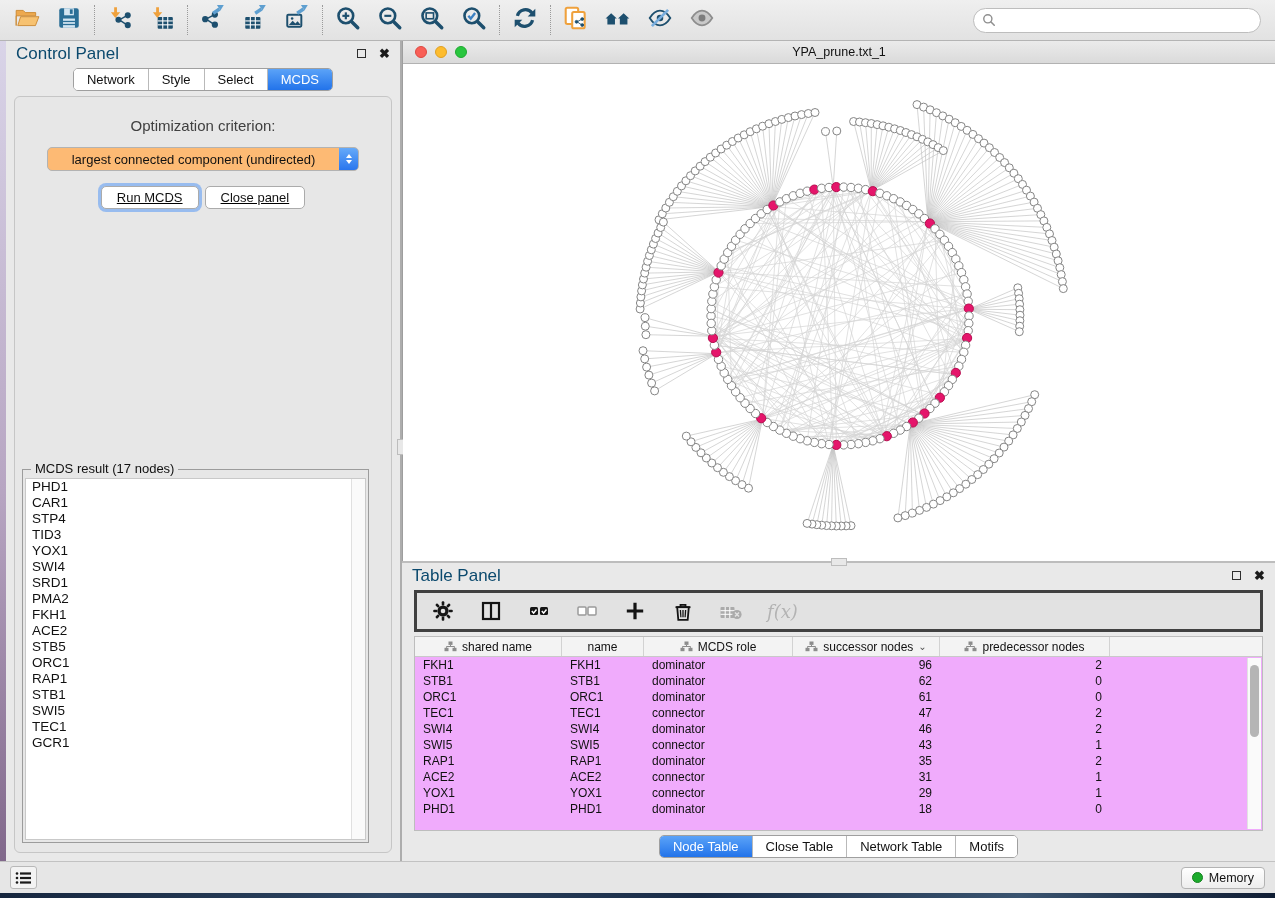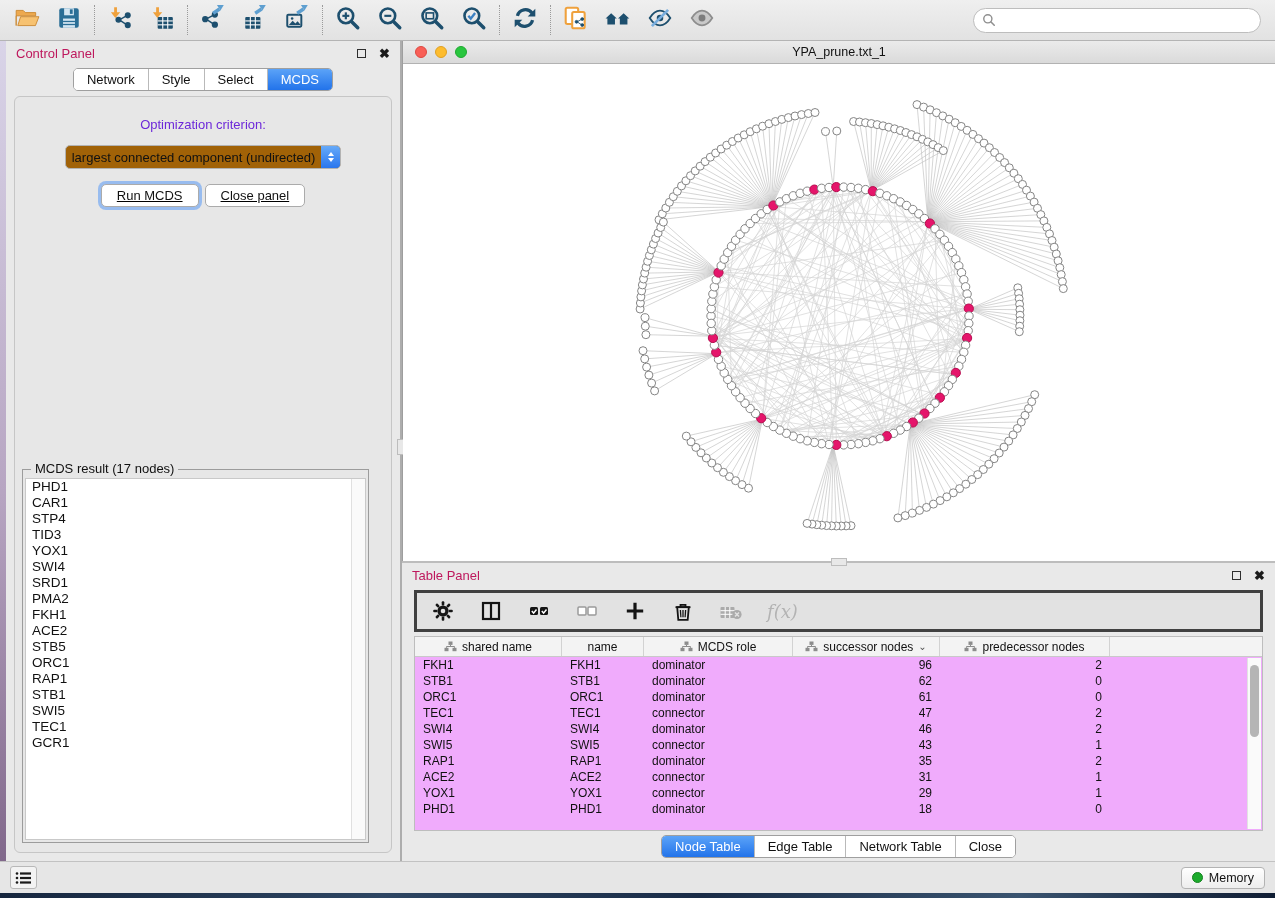--- a/index.html
+++ b/index.html
@@ -19,35 +19,35 @@
   .searchbox input { border:none; outline:none; flex:1; font-size:13px; background:transparent; padding-left:5px; }
 
   
   .main { flex:1; display:flex; min-height:0; }
   .wall-left { width:6px; background:linear-gradient(#d9d4e8, #b7a5c2 55%, #81688b); }
   .wall-bottom { height:5px; background:linear-gradient(90deg,#16263e,#2e4663 30%,#1a2c47 55%,#3a5470 80%,#101d33); }
 
   
   .cpanel { width:394px; background:#e9e9e9; display:flex; flex-direction:column; }
   .panel-head { height:25px; display:flex; align-items:center; padding:0 10px; }
-  .panel-title { font-size:13px; color:#be185d; }
+  .panel-title { font-size:17px; color:#0c4a6e; }
   .panel-head .winbtns { margin-left:auto; display:flex; align-items:center; gap:13px; }
   .float-btn { width:9px; height:9px; border:1.6px solid #2e2e2e; display:inline-block; cursor:pointer; }
   .close-btn { font-size:13px; font-weight:bold; color:#1a1a1a; line-height:9px; cursor:pointer; }
 
   .seg-tabs { display:inline-flex; border:1px solid #9f9f9f; border-radius:5px; overflow:hidden; background:#fff; }
   .seg-tab { padding:3px 13px; font-size:13px; color:#111; background:#fff; border-right:1px solid #b9b9b9; cursor:pointer; white-space:nowrap; }
   .seg-tab:last-child { border-right:none; }
   .seg-tab.active { background:linear-gradient(#5ba3f8,#2273ea); color:#fff; }
   .cp-tabs-row { display:flex; justify-content:center; margin:2px 0 0 0; position:relative; z-index:2; }
 
   .cp-body { flex:1; margin:5px 8px 8px 8px; background:#e7e7e7; border:1px solid #c6c6c6; border-radius:6px;
              display:flex; flex-direction:column; min-height:0; }
-  .opt-label { text-align:center; font-size:13px; margin-top:20px; color:#6d28d9; }
-  .dropdown { width:276px; height:24px; margin:13px auto 0 auto; background:#a16207; border:1px solid #b3b3b3;
+  .opt-label { text-align:center; font-size:15px; margin-top:20px; color:#404040; }
+  .dropdown { width:312px; height:24px; margin:13px auto 0 auto; background:#fdba74; border:1px solid #b3b3b3;
               border-radius:5px; display:flex; align-items:stretch; cursor:pointer; }
   .dropdown .dd-text { flex:1; font-size:13px; display:flex; align-items:center; justify-content:center; color:#111; }
   .dd-stepper { width:19px; background:linear-gradient(#66aaf9,#2a76ee); border-radius:0 4px 4px 0;
                 display:flex; flex-direction:column; align-items:center; justify-content:center; gap:2px; }
   .tri-up { width:0; height:0; border-left:3.5px solid transparent; border-right:3.5px solid transparent; border-bottom:4.5px solid #fff; }
   .tri-down { width:0; height:0; border-left:3.5px solid transparent; border-right:3.5px solid transparent; border-top:4.5px solid #fff; }
   .btn-row { display:flex; justify-content:center; gap:6px; margin-top:15px;text-decoration:underline; }
   .mac-btn { font-size:13px; color:#111; background:#fff; border:1px solid #ababab; border-radius:5px; padding:3px 15px; cursor:pointer; }
   .mac-btn.focused { box-shadow:0 0 0 3px rgba(100,160,245,.6); }
   .cp-spacer { flex:1; }
@@ -1283,23 +1283,23 @@
                 <div class="gr-cell num" style="width: 170px;">0</div>
               </div>
             </div>
           <div class="v-scroll">
               <div class="v-thumb"></div>
             </div>
         </div>
         <div class="t-tabs-row" id="table-tabs">
             <div class="seg-tabs">
               <div class="seg-tab active">Node Table</div>
-              <div class="seg-tab">Edge Table</div>
+              <div class="seg-tab">Close Table</div>
               <div class="seg-tab">Network Table</div>
-              <div class="seg-tab">Close</div>
+              <div class="seg-tab">Motifs</div>
             </div>
           </div>
       </div>
     </div>
   </div>
 
   <div class="statusbar">
     <div class="status-left-btn">
       <svg width="17" height="14" viewBox="0 0 17 14">
         <g fill="#1a1a1a">

